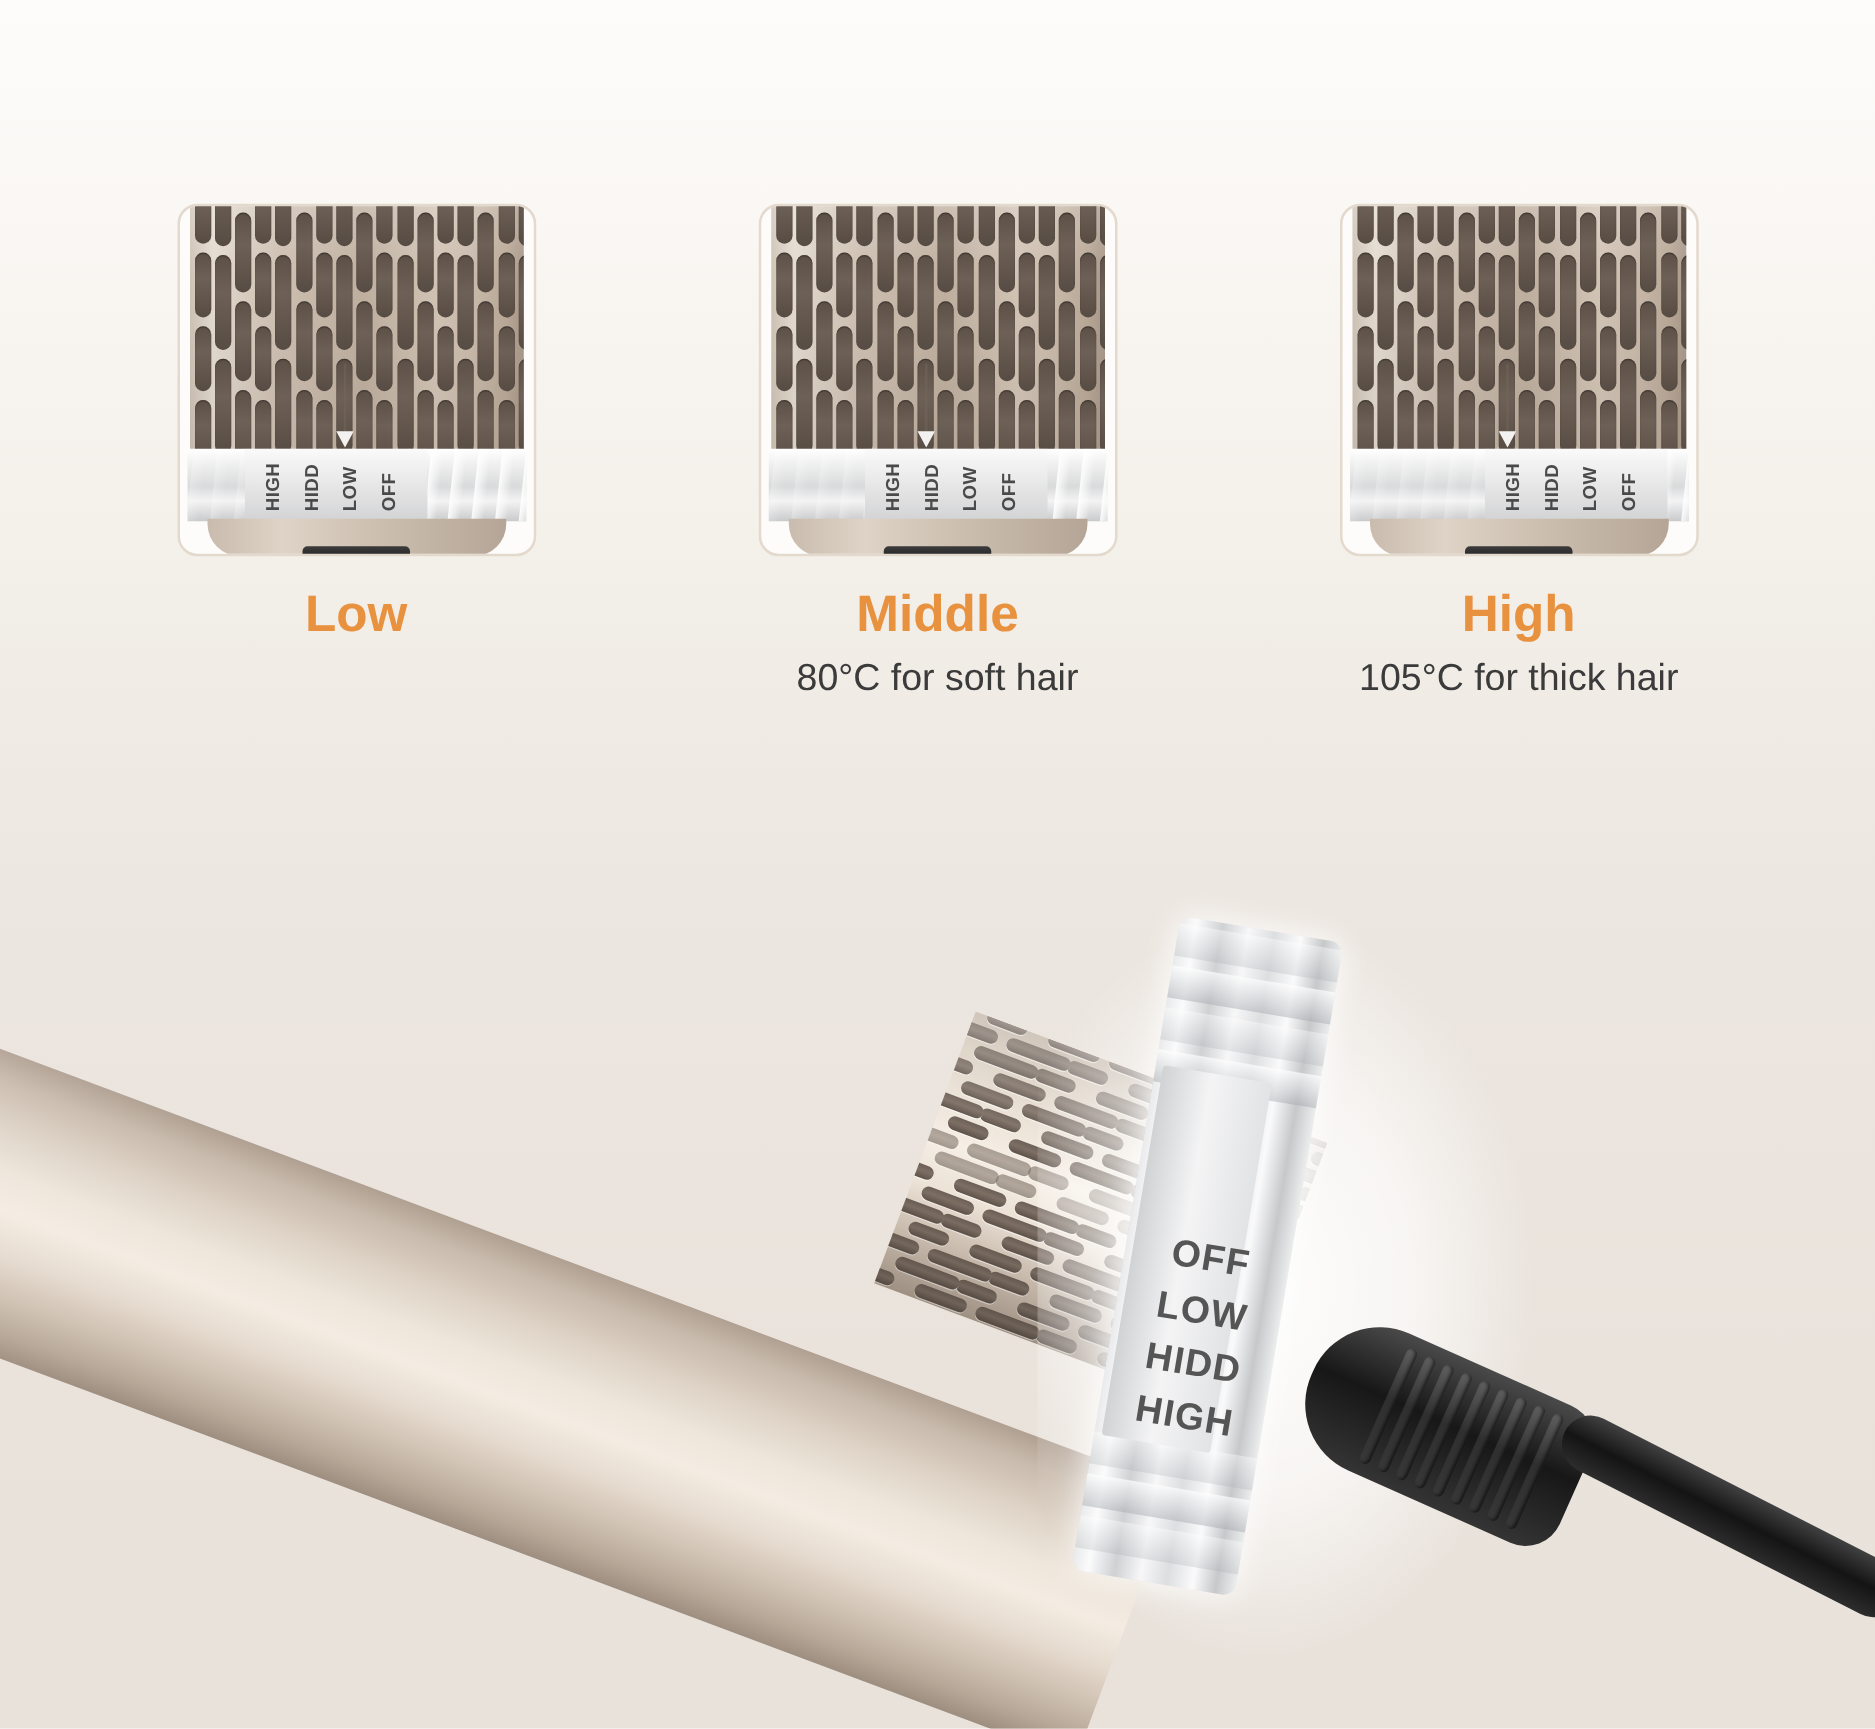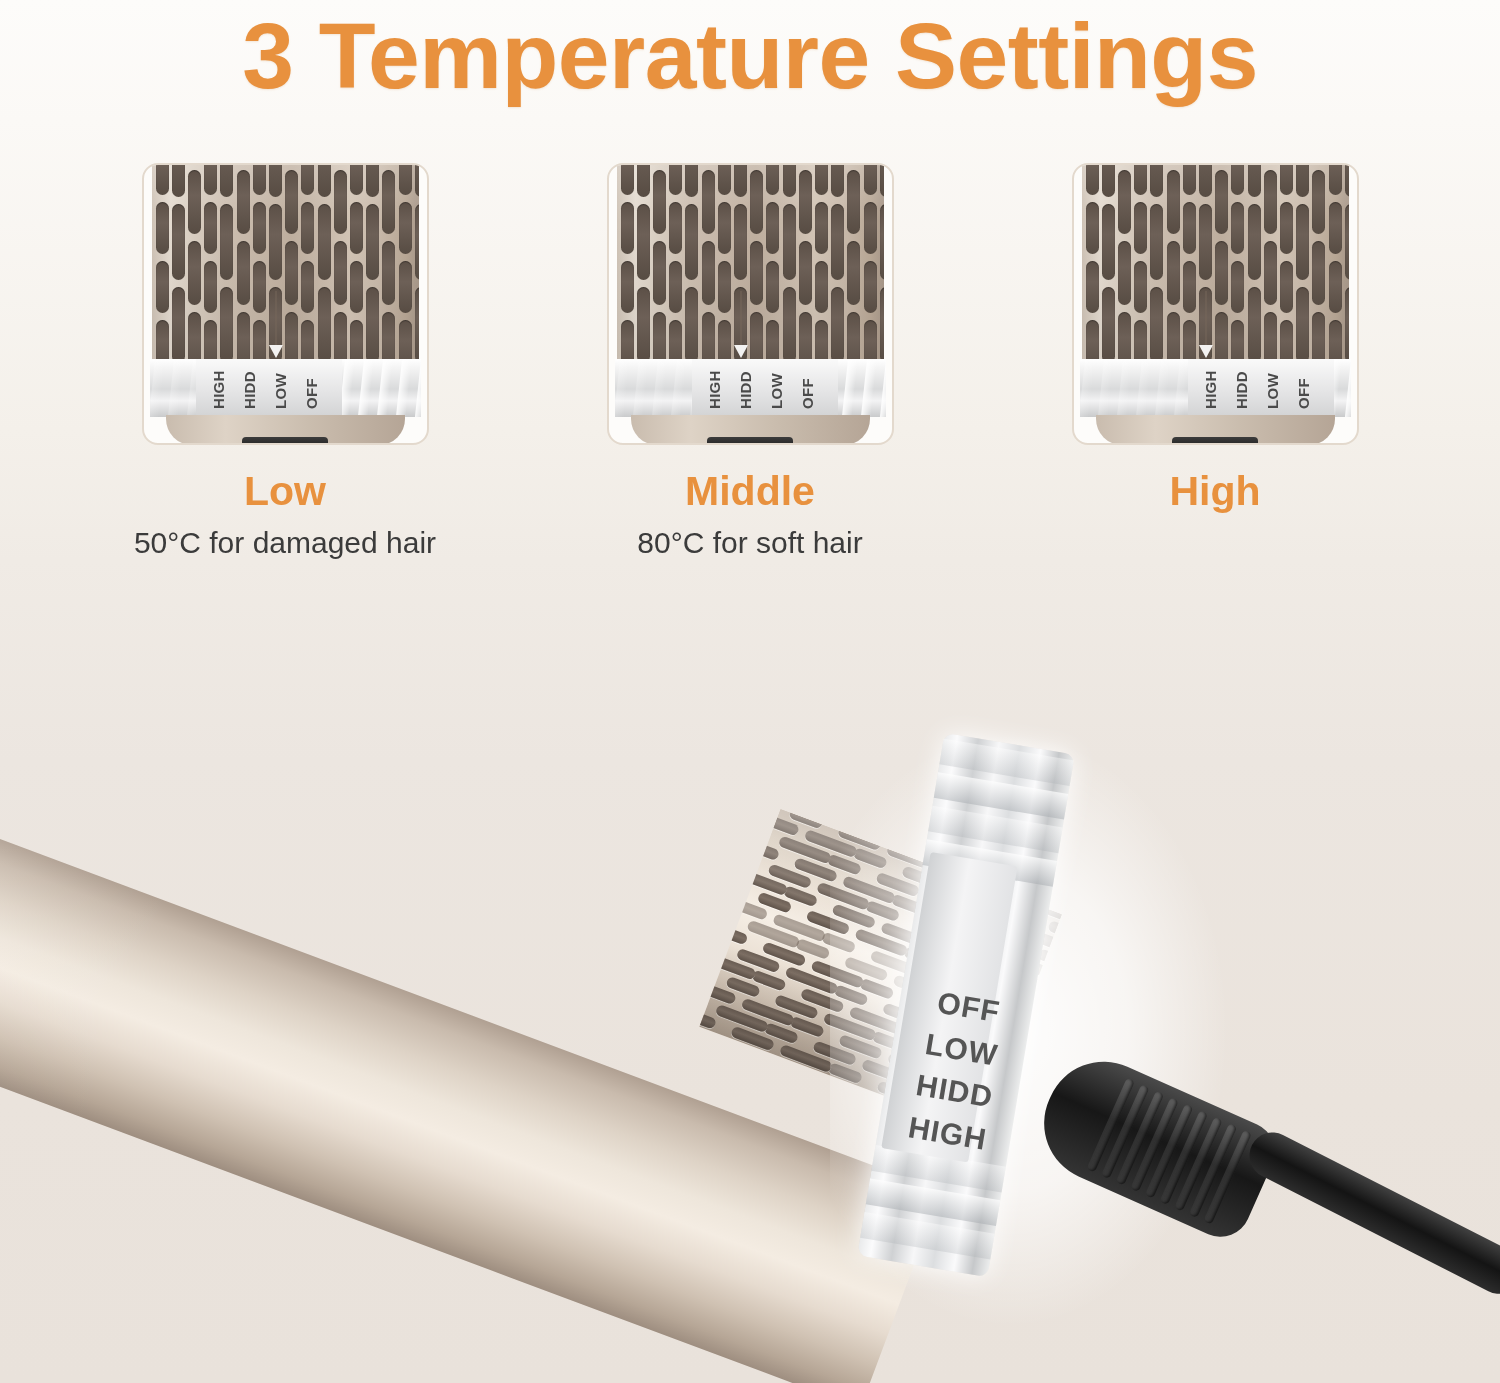--- a/index.html
+++ b/index.html
@@ -261,21 +261,20 @@
     font-size: 31px;
     color: #6b5f54;
     letter-spacing: .1px;
   }
 </style>
 </head>
 <body>
 
 <div id="page">
 
-  <div class="title">3 Temperature Settings</div>
 
   <div class="thumb-row" id="thumbRow">
       <div class="thumb-col">
         <div class="thumb-card">
           <div class="nozzle">
             <div class="nozzle-body"></div>
             <div class="vents">
               <div class="vcol" style="left: 4px;">
                 <div class="vslot" style="top: -18px; height: 52px;"></div>
                 <div class="vslot" style="top: 41px; height: 52px;"></div>
@@ -394,21 +393,20 @@
             </div>
             <div class="arrow" style="left: 117px; top: 130px;">
               <div class="stem"></div>
               <div class="head"></div>
             </div>
             <div class="taper"></div>
             <div class="cord-stub"></div>
           </div>
         </div>
         <div class="cap-title">Low</div>
-        <div class="cap-sub">50°C for damaged hair</div>
       </div>
       <div class="thumb-col">
         <div class="thumb-card">
           <div class="nozzle">
             <div class="nozzle-body"></div>
             <div class="vents">
               <div class="vcol" style="left: 4px;">
                 <div class="vslot" style="top: -18px; height: 52px;"></div>
                 <div class="vslot" style="top: 41px; height: 52px;"></div>
                 <div class="vslot" style="top: 100px; height: 52px;"></div>
@@ -658,20 +656,21 @@
             </div>
             <div class="arrow" style="left: 117px; top: 130px;">
               <div class="stem"></div>
               <div class="head"></div>
             </div>
             <div class="taper"></div>
             <div class="cord-stub"></div>
           </div>
         </div>
         <div class="cap-title">High</div>
+        <div class="cap-sub">105°C for thick hair</div>
       </div>
     </div>
 
   <div class="hero">
     <div class="hero-barrel"></div>
     <div class="hero-vent-zone" id="heroVents">
         <div class="hslot" style="top: 219px; left: 292px; width: 34px;"></div>
         <div class="hslot" style="top: 219px; left: 240px; width: 54px;"></div>
         <div class="hslot" style="top: 219px; left: 188px; width: 44px;"></div>
         <div class="hslot" style="top: 219px; left: 136px; width: 34px;"></div>

